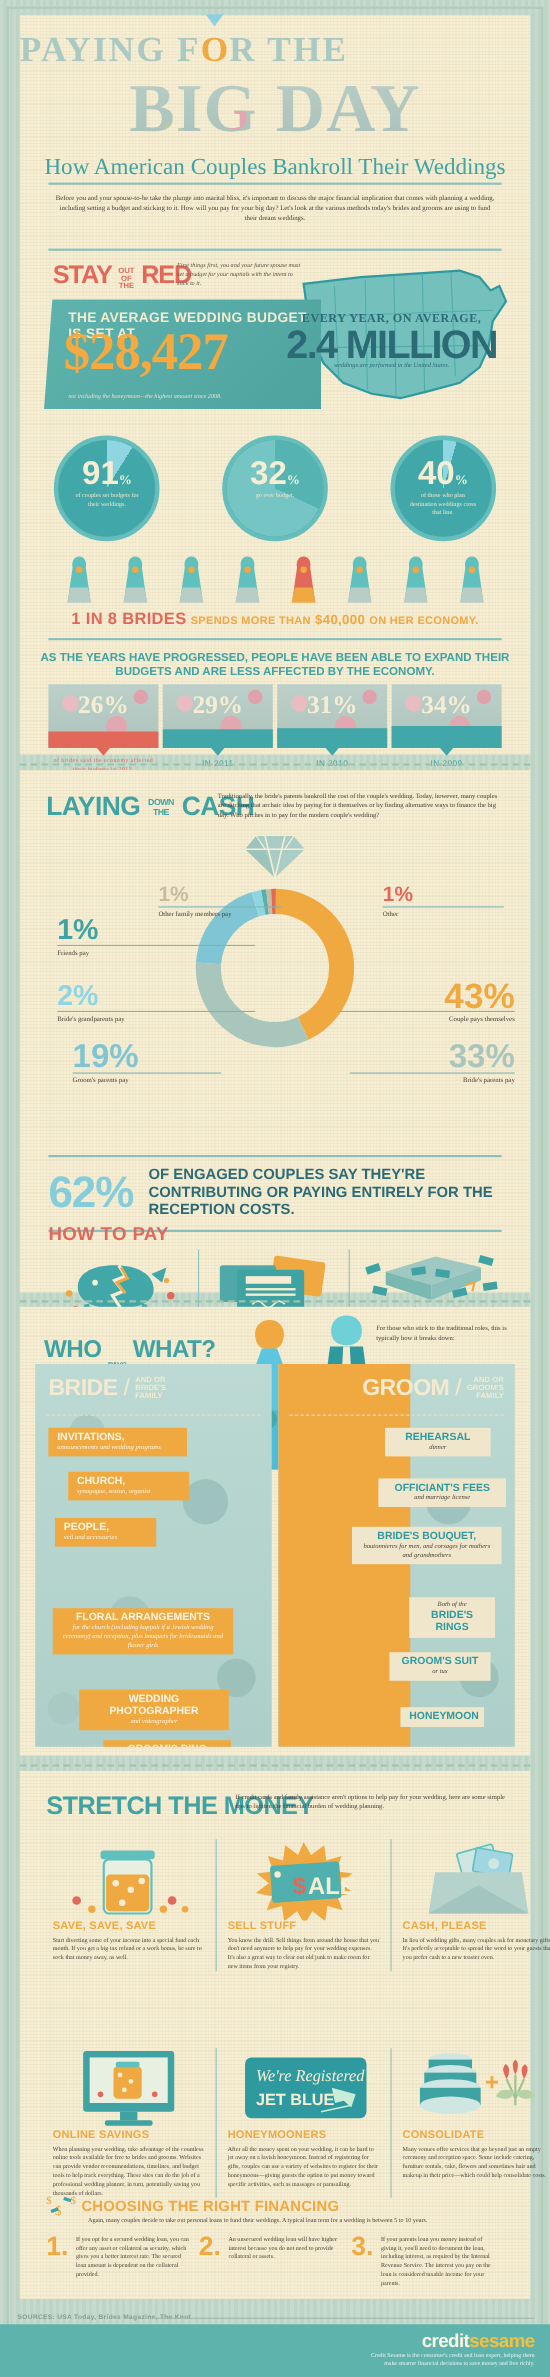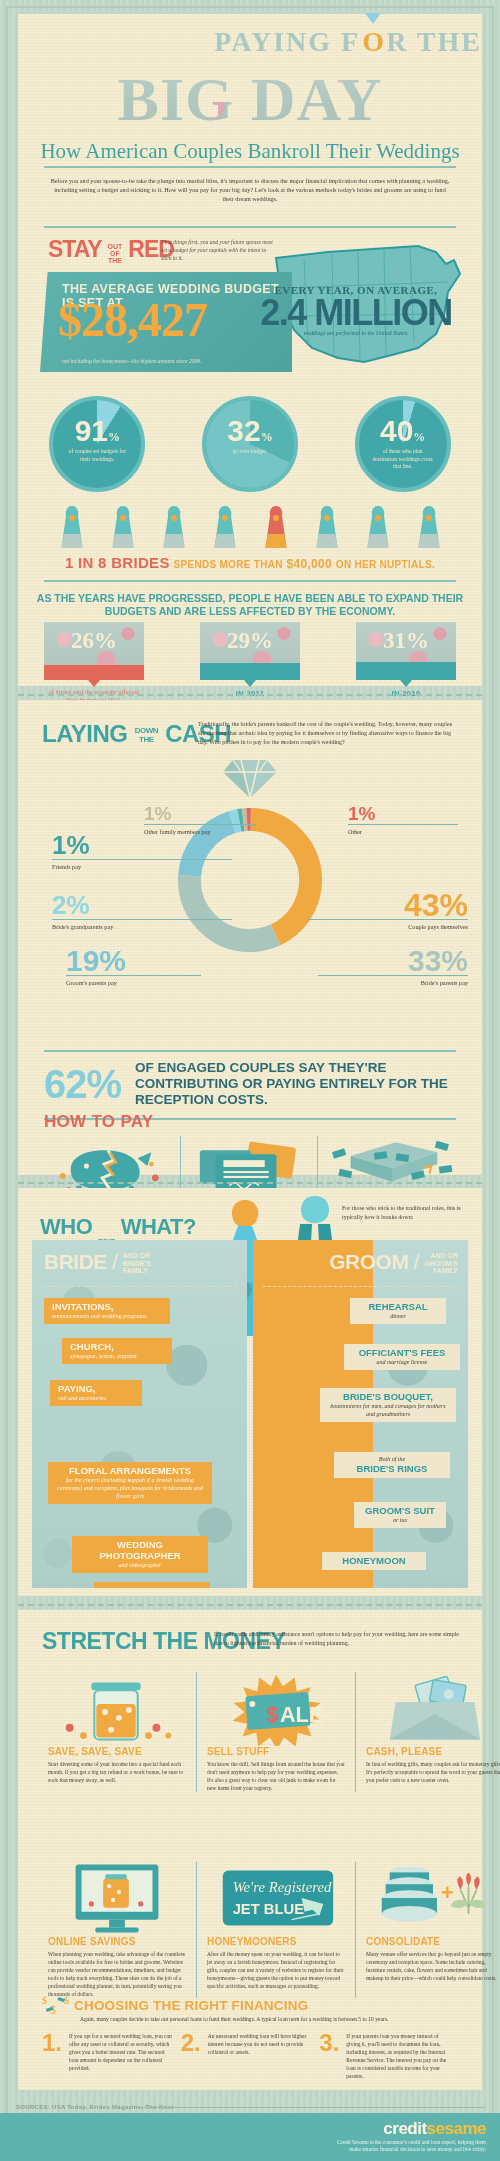--- a/index.html
+++ b/index.html
@@ -17,22 +17,22 @@
 
   .sheet{position:absolute;left:18px;right:18px;background:#f6eed3;
      background-image:repeating-linear-gradient(0deg,rgba(190,175,140,.10) 0 1px,transparent 1px 3px),
                       repeating-linear-gradient(90deg,rgba(190,175,140,.07) 0 1px,transparent 1px 3px);}
 
   .cond{font-family:"Liberation Sans",sans-serif;font-stretch:condensed;}
   .serif{font-family:"Liberation Serif",serif;}
 
   
   #sheet-head{top:14px;height:672px;}
-  .title1{position:absolute;top:12px;left:0;right:0;text-align:right;
-    font-family:"Liberation Serif",serif;font-weight:bold;font-size:28px;letter-spacing:2px;
+  .title1{position:absolute;top:12px;left:0;right:0;text-align:left;
+    font-family:"Liberation Serif",serif;font-weight:bold;font-size:32px;letter-spacing:2px;
     color:#aac9c2;}
   .title1 .ring{display:inline-block;position:relative;width:26px;}
   .ringO{color:#f0a840;}
   .diamond-top{position:absolute;left:50%;top:-13px;transform:translateX(-50%);
      width:0;height:0;border-left:8px solid transparent;border-right:8px solid transparent;
      border-top:11px solid #8fd0e0;}
   .title2{position:absolute;top:52px;left:0;right:0;text-align:center;
     font-family:"Liberation Serif",serif;font-weight:bold;font-size:62px;letter-spacing:1px;
     line-height:66px;
     color:transparent;
@@ -102,21 +102,21 @@
       radial-gradient(circle at 62% 66%,#e2a8b2 0 9px,transparent 10px),
       radial-gradient(circle at 84% 20%,#dfa2ad 0 6px,transparent 7px),
       radial-gradient(circle at 36% 86%,#b8c8a8 0 7px,transparent 8px),
       linear-gradient(#bcd0c9,#adc3bc);}
   .bar .v{position:absolute;left:0;right:0;top:6px;text-align:center;
      font-family:"Liberation Serif",serif;font-weight:bold;font-size:23px;color:#f6eed3;}
   .bar .fill{position:absolute;left:0;right:0;bottom:0;background:#41a7a8;}
   .bar .fill.red{background:#e2685a;}
   .tip{width:0;height:0;margin:0 auto;border-left:6px solid transparent;border-right:6px solid transparent;border-top:7px solid #41a7a8;}
   .tip.red{border-top-color:#e2685a;}
-  .barlab{text-align:center;font-family:"Liberation Sans",sans-serif;font-weight:bold;font-size:7.5px;color:#3fa3a3;margin-top:2px;letter-spacing:.4px;}
+  .barlab{text-align:center;font-family:"Liberation Sans",sans-serif;font-weight:normal;font-size:7.5px;color:#3fa3a3;margin-top:2px;letter-spacing:.4px;}
   .barlab.red{color:#e2685a;font-weight:normal;font-family:"Liberation Serif",serif;font-size:5.4px;line-height:7.5px;}
 
   
   #sheet-cash{top:700px;height:475px;}
   .sect-title{font-family:"Liberation Sans",sans-serif;font-weight:bold;color:#3fa3a3;letter-spacing:-.5px;}
   .laying{position:absolute;left:24px;top:20px;font-size:24px;}
   .laying .sm{display:inline-block;font-size:8px;line-height:8.5px;text-align:center;vertical-align:middle;margin:0 1px;}
   .cash-note{position:absolute;left:180px;top:20px;right:22px;font-size:6px;line-height:9px;color:#4a4038;}
 
   .donutwrap{position:absolute;left:0;right:0;top:96px;height:250px;}
@@ -316,21 +316,21 @@
           <path d="M16,2 C11,2 9,7 10,12 L6,40 L26,40 L22,12 C23,7 21,2 16,2 Z" fill="#5fc0bd"></path>
           <path d="M8,30 L24,30 L27,44 L5,44 Z" fill="#b8cdc6"></path>
           <circle cx="16" cy="14" r="3" fill="#f0a840"></circle>
         </svg>
     </div>
 
     <div class="oneineight">
       <span class="r">1 IN 8 BRIDES</span>
       <span class="o">SPENDS MORE THAN</span>
       <span class="o" style="font-size:12px">$40,000</span>
-      <span class="o">ON HER NUPTIALS.</span>
+      <span class="o">ON HER ECONOMY.</span>
     </div>
 
     <div class="hr" style="top:566px"></div>
     <div class="asyears">AS THE YEARS HAVE PROGRESSED, PEOPLE HAVE BEEN ABLE TO EXPAND THEIR BUDGETS AND ARE LESS AFFECTED BY THE ECONOMY.</div>
 
     <div class="bars">
       <div class="barbox">
         <div class="bar">
           <div class="v">26%</div>
           <div class="fill red" style="height:26%"></div>
@@ -346,20 +346,28 @@
         <div class="tip"></div>
         <div class="barlab">IN 2011</div>
       </div>
       <div class="barbox">
         <div class="bar">
           <div class="v">31%</div>
           <div class="fill" style="height:31%"></div>
         </div>
         <div class="tip"></div>
         <div class="barlab">IN 2010</div>
+      </div>
+      <div class="barbox">
+        <div class="bar">
+          <div class="v">34%</div>
+          <div class="fill" style="height:34%"></div>
+        </div>
+        <div class="tip"></div>
+        <div class="barlab">IN 2009</div>
       </div>
     </div>
   </div>
 
   <div class="dashsep" style="top:694px"></div>
 
   <div class="sheet" id="sheet-cash">
     <div class="laying sect-title">
       <span>LAYING</span>
       <span class="sm"><span>DOWN</span><br><span>THE</span></span>
@@ -522,21 +530,21 @@
         <div class="pdash"></div>
         <div class="item o" style="left:12px;top:58px;width:126px">
           <div class="h">INVITATIONS,</div>
           <div class="s">announcements and wedding programs</div>
         </div>
         <div class="item o" style="left:30px;top:98px;width:110px">
           <div class="h">CHURCH,</div>
           <div class="s">synagogue, sexton, organist</div>
         </div>
         <div class="item o" style="left:18px;top:140px;width:92px">
-          <div class="h">PAYING,</div>
+          <div class="h">PEOPLE,</div>
           <div class="s">veil and accessories</div>
         </div>
         <div class="item o" style="left:40px;top:296px;width:136px">
           <div class="h" style="text-align:center">WEDDING PHOTOGRAPHER</div>
           <div class="s" style="text-align:center">and videographer</div>
         </div>
         <div class="item o" style="left:16px;top:222px;width:164px">
           <div class="h" style="text-align:center">FLORAL ARRANGEMENTS</div>
           <div class="s" style="text-align:center">for the church (including kuppah if a Jewish wedding ceremony) and reception, plus bouquets for bridesmaids and flower girls</div>
         </div>
@@ -558,29 +566,29 @@
           <div class="s">dinner</div>
         </div>
         <div class="item c" style="right:8px;top:104px;width:116px;text-align:center">
           <div class="h">OFFICIANT'S FEES</div>
           <div class="s">and marriage license</div>
         </div>
         <div class="item c" style="right:12px;top:148px;width:136px;text-align:center">
           <div class="h">BRIDE'S BOUQUET,</div>
           <div class="s">boutonnieres for men, and corsages for mothers and grandmothers</div>
         </div>
-        <div class="item c" style="right:18px;top:212px;width:116px;text-align:center">
+        <div class="item c" style="right:18px;top:212px;width:78px;text-align:center">
           <div class="s">Both of the</div>
           <div class="h">BRIDE'S RINGS</div>
         </div>
         <div class="item c" style="right:22px;top:262px;width:92px;text-align:center">
           <div class="h">GROOM'S SUIT</div>
           <div class="s">or tux</div>
         </div>
-        <div class="item c" style="right:42px;top:312px;width:104px;text-align:center">
+        <div class="item c" style="right:28px;top:312px;width:76px;text-align:center">
           <div class="h">HONEYMOON</div>
         </div>
       </div>
     </div>
   </div>
 
   <div class="dashsep" style="top:1604px"></div>
 
   <div class="sheet" id="sheet-str">
     <div class="stretch sect-title">STRETCH THE MONEY</div>

